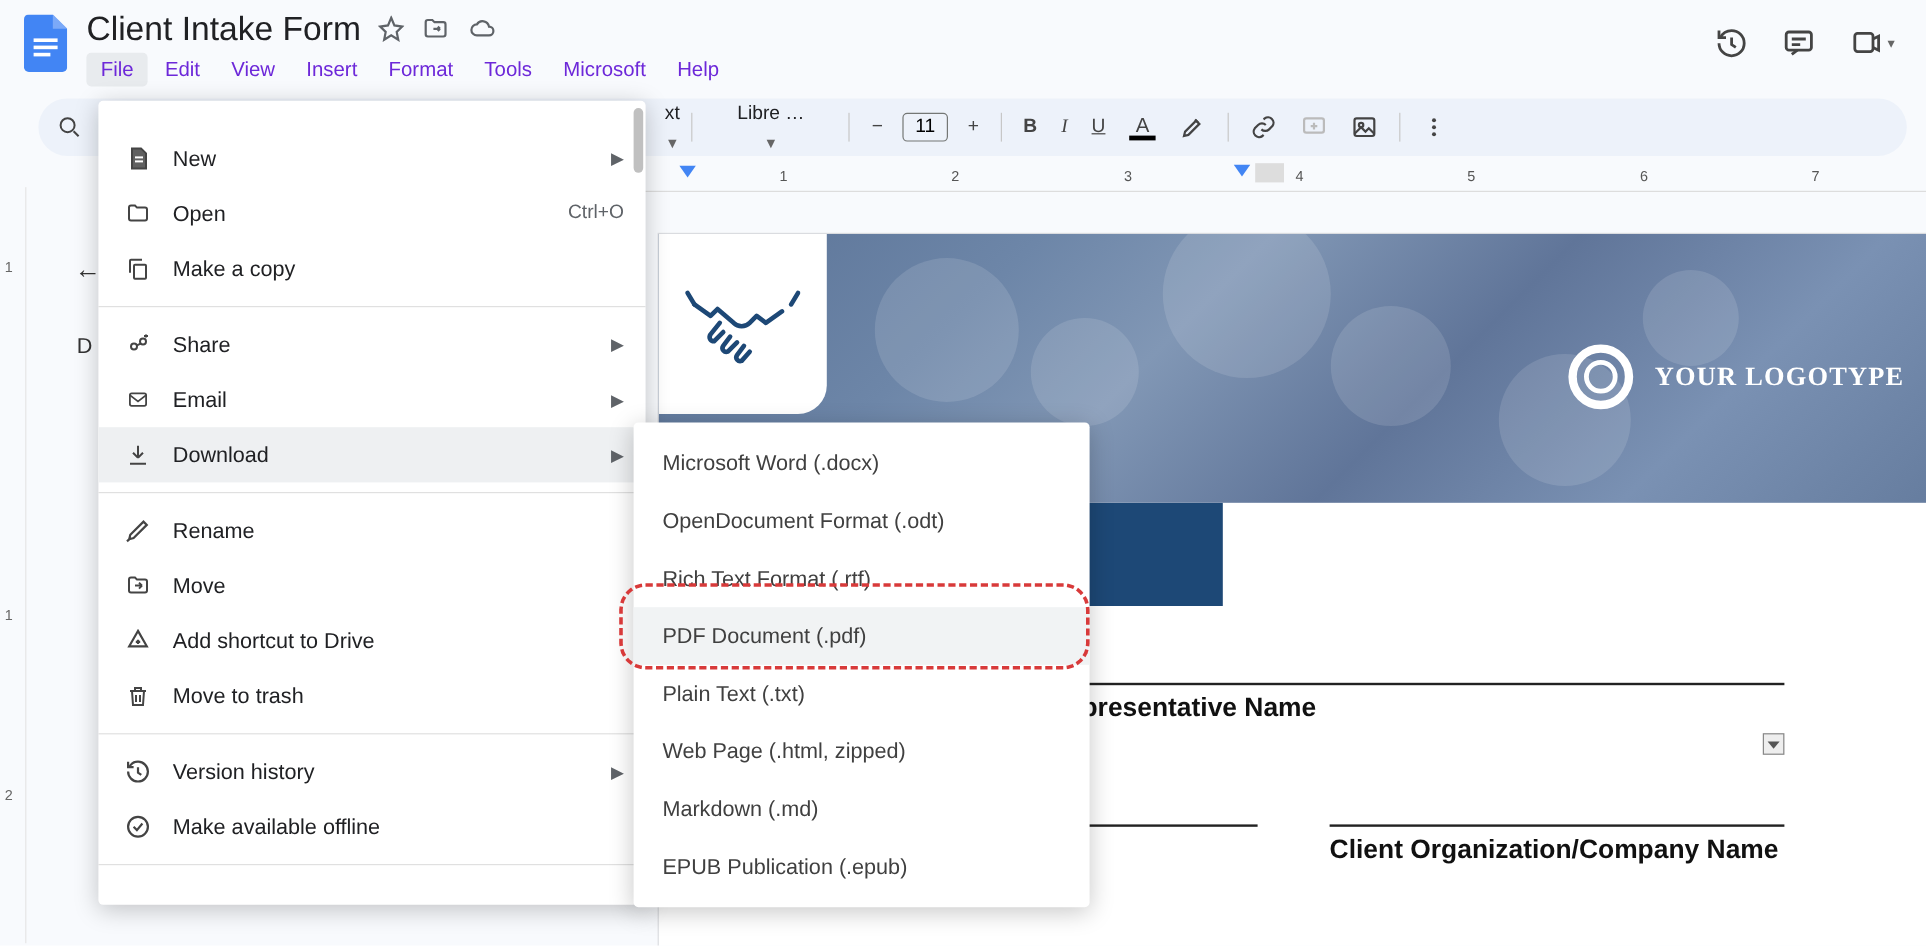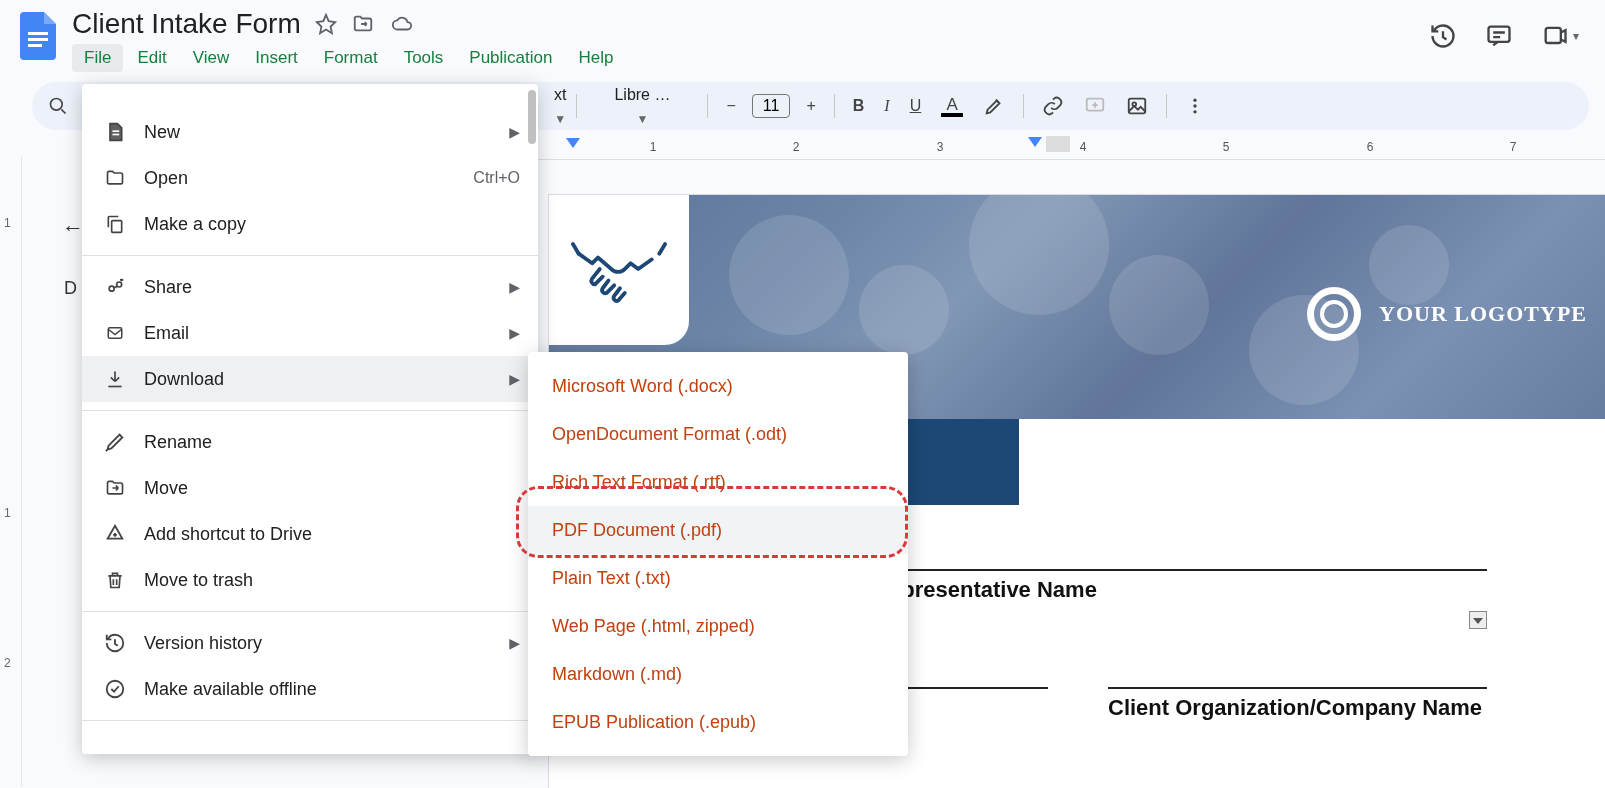--- a/index.html
+++ b/index.html
@@ -10,21 +10,21 @@
 .docs-icon { width: 44px; height: 56px; margin-right: 12px; display:flex; align-items:center; justify-content:center; }
 .title-area { flex: 1; }
 .doc-title { font-size: 28px; color: #202124; font-weight: 400; display: inline-block; vertical-align: middle; }
 .title-icons { display:inline-flex; gap: 14px; margin-left: 14px; vertical-align: middle; }
 .title-icons span svg, .title-icons span { color:#444; }
 .right-icons { display:flex; align-items:center; gap: 28px; padding-right: 10px; padding-top: 14px;}
 .right-icons span { color:#444; }
 
 
 .menubar { display:flex; gap: 2px; margin-top: 4px; }
-.menubar-item { font-size: 17px; color:#15803d; padding: 4px 12px; border-radius:4px; cursor:pointer; }
+.menubar-item { font-size: 17px; color:#6d28d9; padding: 4px 12px; border-radius:4px; cursor:pointer; }
 .menubar-item.active { background:#e8ebee; }
 
 
 .toolbar { margin: 10px 16px 0 32px; height: 48px; background:#edf2fa; border-radius: 28px; display:flex; align-items:center; padding: 0 8px; gap: 4px; position: relative; z-index: 1;}
 .toolbar .sep { width:1px; height:24px; background:#c7c7c7; margin: 0 6px; }
 .tb-btn { padding:6px 8px; border-radius:4px; color:#444; display:flex; align-items:center; gap:6px; font-size:16px; cursor:pointer;}
 .tb-dd { display:flex; align-items:center; gap:8px; font-size:16px; color:#202124;flex-direction:column;}
 .tb-dd .caret { font-size:12px; color:#666; }
 .font-size-box { display:flex; align-items:center; gap:8px;}
 .font-size-box .num { border:1px solid #747775; border-radius:4px; padding:2px 10px; font-size:16px;}
@@ -64,21 +64,21 @@
 .menu-scrollbar { position:absolute; right:2px; top:6px; width:8px; height:54px; background:#c0c0c0; border-radius:4px;}
 .mi { display:flex; align-items:center; height:46px; padding: 0 20px; font-size:18px; color:#202124; cursor:pointer; position:relative;}
 .mi:hover, .mi.hovered { background:#eef0f2;}
 .mi .ic { width:26px; margin-right:16px; color:#444; display:flex; justify-content:center;}
 .mi .arrow { position:absolute; right:18px; color:#5f6368; font-size:14px;}
 .mi .shortcut { position:absolute; right:18px; color:#5f6368; font-size:16px;}
 .menu-div { height:1px; background:#e0e0e0; margin: 8px 0;}
 
 
 .submenu { position:absolute; left: 528px; top: 352px; width: 380px; background:#fff; border-radius:4px; box-shadow: 0 4px 20px rgba(0,0,0,.22); z-index: 110; padding: 10px 0;}
-.smi { height:48px; display:flex; align-items:center; padding: 0 24px; font-size:18px; color:#c2410c; cursor:pointer;}
+.smi { height:48px; display:flex; align-items:center; padding: 0 24px; font-size:18px; color:#404040; cursor:pointer;}
 .smi.highlight { background:#f1f3f4; }
 
 
 .red-ring { position:absolute; left: 516px; top: 486px; width: 392px; height: 72px; border: 3px dashed #d83a3a; border-radius: 22px; z-index: 120; pointer-events:none;}
 
 svg { display:block; }
 </style>
 </head>
 <body>
 
@@ -114,21 +114,21 @@
           </span>
       </span>
     </div>
     <div class="menubar">
       <div class="menubar-item active">File</div>
       <div class="menubar-item">Edit</div>
       <div class="menubar-item">View</div>
       <div class="menubar-item">Insert</div>
       <div class="menubar-item">Format</div>
       <div class="menubar-item">Tools</div>
-      <div class="menubar-item">Publication</div>
+      <div class="menubar-item">Microsoft</div>
       <div class="menubar-item">Help</div>
     </div>
   </div>
   <div class="right-icons">
     <span>
         <svg width="28" height="28" viewBox="0 0 24 24" fill="none" stroke="#444" stroke-width="2">
           <path d="M3 12a9 9 0 109-9 9 9 0 00-8 5"></path>
           <path d="M3 3v5h5"></path>
           <path d="M12 8v5l3 2"></path>
         </svg>

